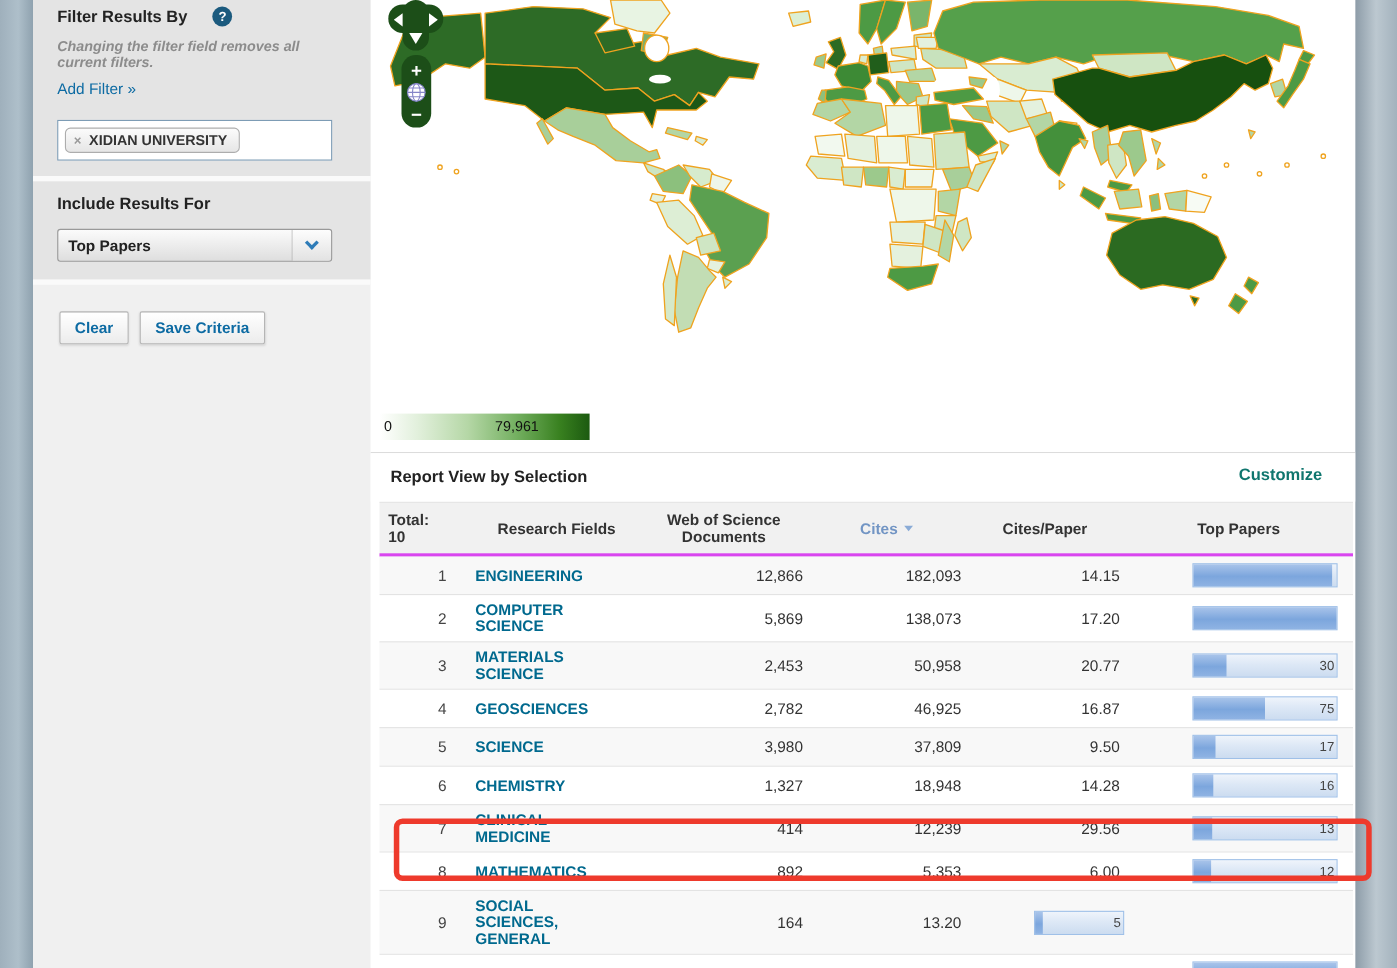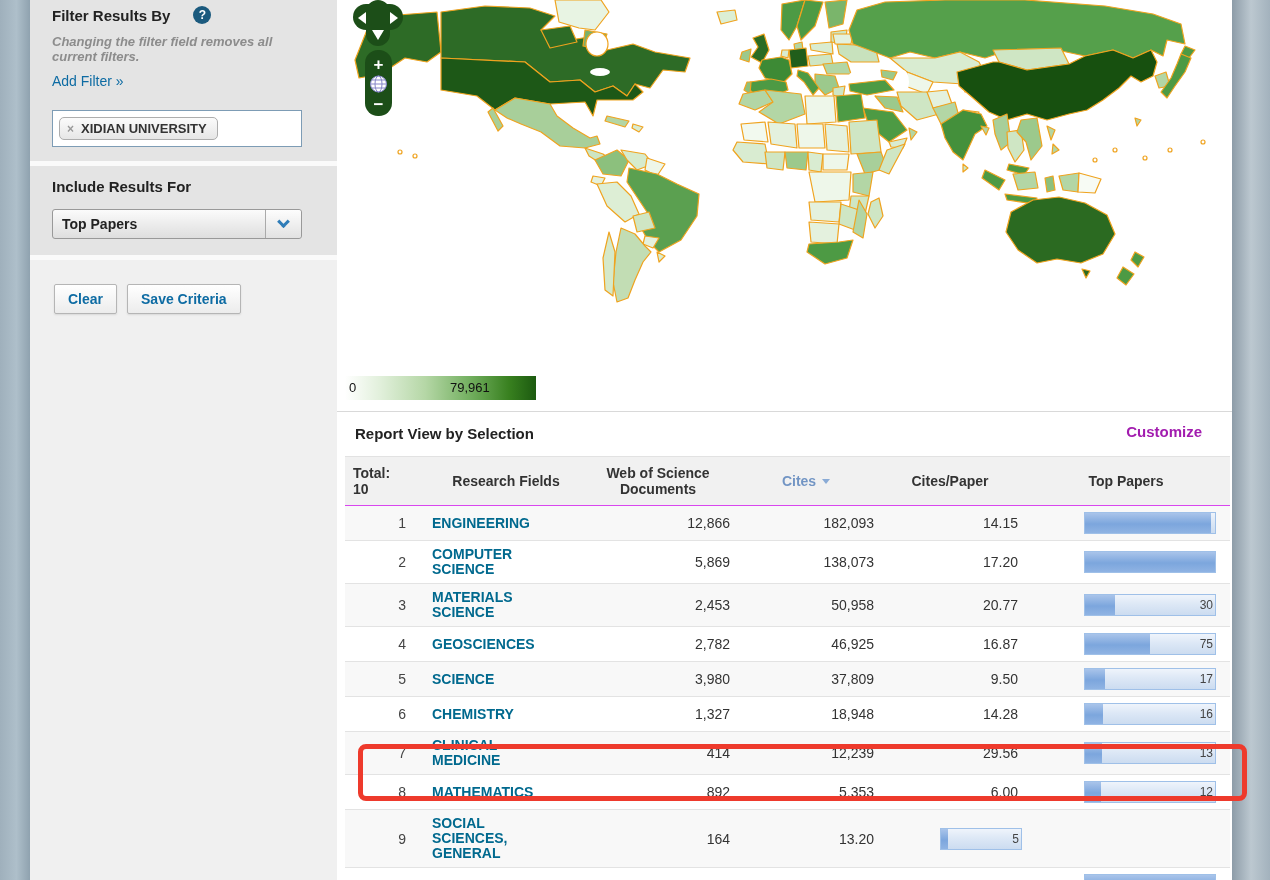--- a/index.html
+++ b/index.html
@@ -44,25 +44,25 @@
   .world { position:absolute; left:8px; top:0; }
   .map-ctl { position:absolute; left:8px; top:0; }
   .legend { position:absolute; left:8px; top:376px; width:191px; height:24px;
             background:linear-gradient(90deg,#ffffff 0%,#e2f0dc 18%,#b5d7a6 42%,#74b061 65%,#38801f 86%,#1c5a10 100%); }
   .legend span { position:absolute; top:4px; font-size:13px; color:#111; }
   .legend .lmin { left:4px; }
   .legend .lmax { left:55%; }
 
   .report-header { position:relative; height:44px; background:#fff; }
   .report-title { position:absolute; left:18px; top:13px; font-size:15px; font-weight:bold; color:#222; }
-  .customize { position:absolute; right:30px; top:11px; font-size:15px; font-weight:bold; color:#a21caf; text-decoration:none; }
+  .customize { position:absolute; right:30px; top:11px; font-size:15px; font-weight:bold; color:#0f766e; text-decoration:none; }
 
   .table { width:885px; margin-left:8px; font-size:14px; }
   .thead { display:grid; grid-template-columns:85px 152px 152px 144px 144px 1fr;
-           background:#f1f1f1; border-top:1px solid #e2e2e2; border-bottom:1px solid #d946ef; height:50px; }
+           background:#f1f1f1; border-top:1px solid #e2e2e2; border-bottom:3px solid #d946ef; height:50px; }
   .th { display:flex; align-items:center; justify-content:center; font-weight:bold; color:#333; text-align:center; line-height:16px; }
   .th-total { flex-direction:column; align-items:flex-start; justify-content:center; padding-left:8px; }
   .th-wos { max-width:100%; }
   .th-wos .wrap { width:120px; margin:0 auto; }
   .th-cites { color:#7295c4; }
   .tri-down { width:0; height:0; border-left:4px solid transparent; border-right:4px solid transparent;
               border-top:5px solid #8aabd6; margin-left:6px; display:inline-block; }
   .trow { display:grid; grid-template-columns:85px 152px 152px 144px 144px 1fr;
           border-top:1px solid #e3e3e3; background:#fff; }
   .trow:first-child { border-top:none; }

